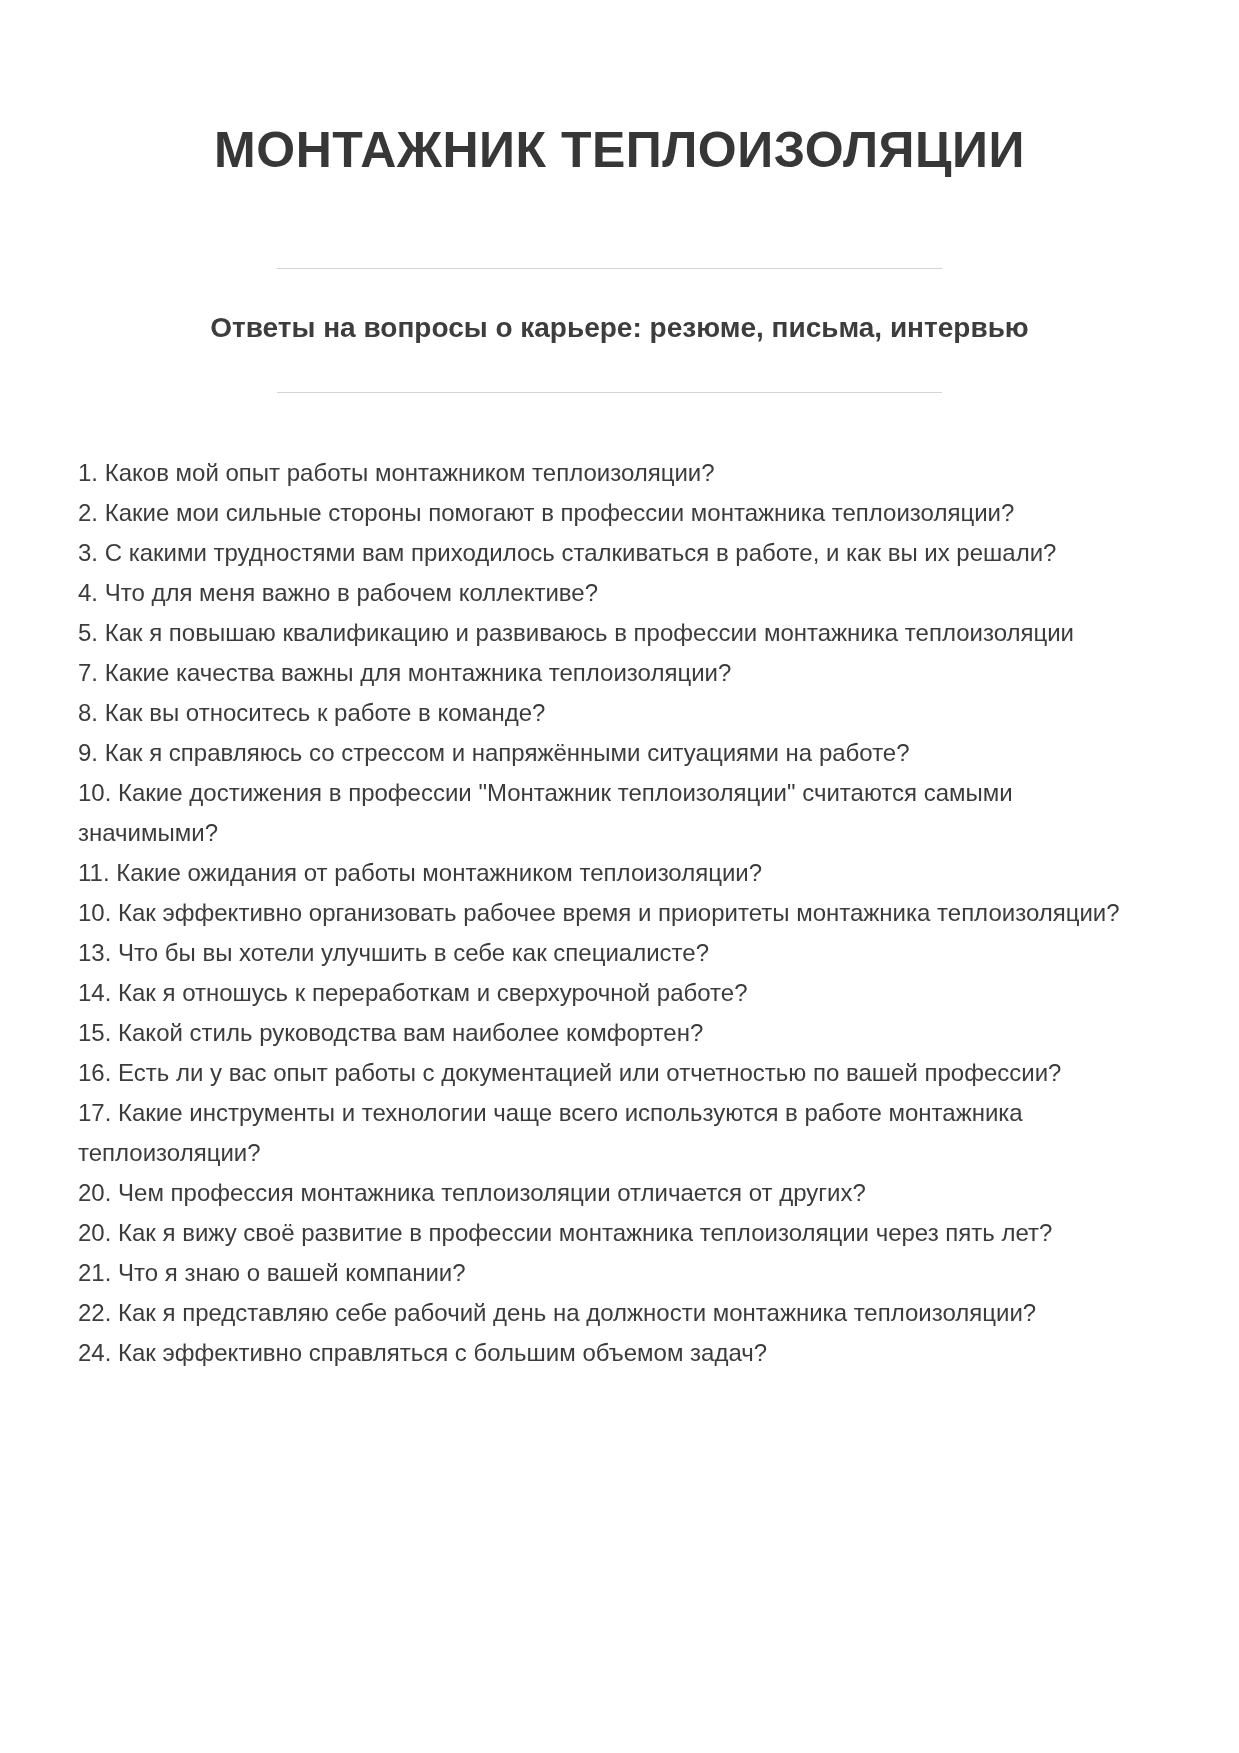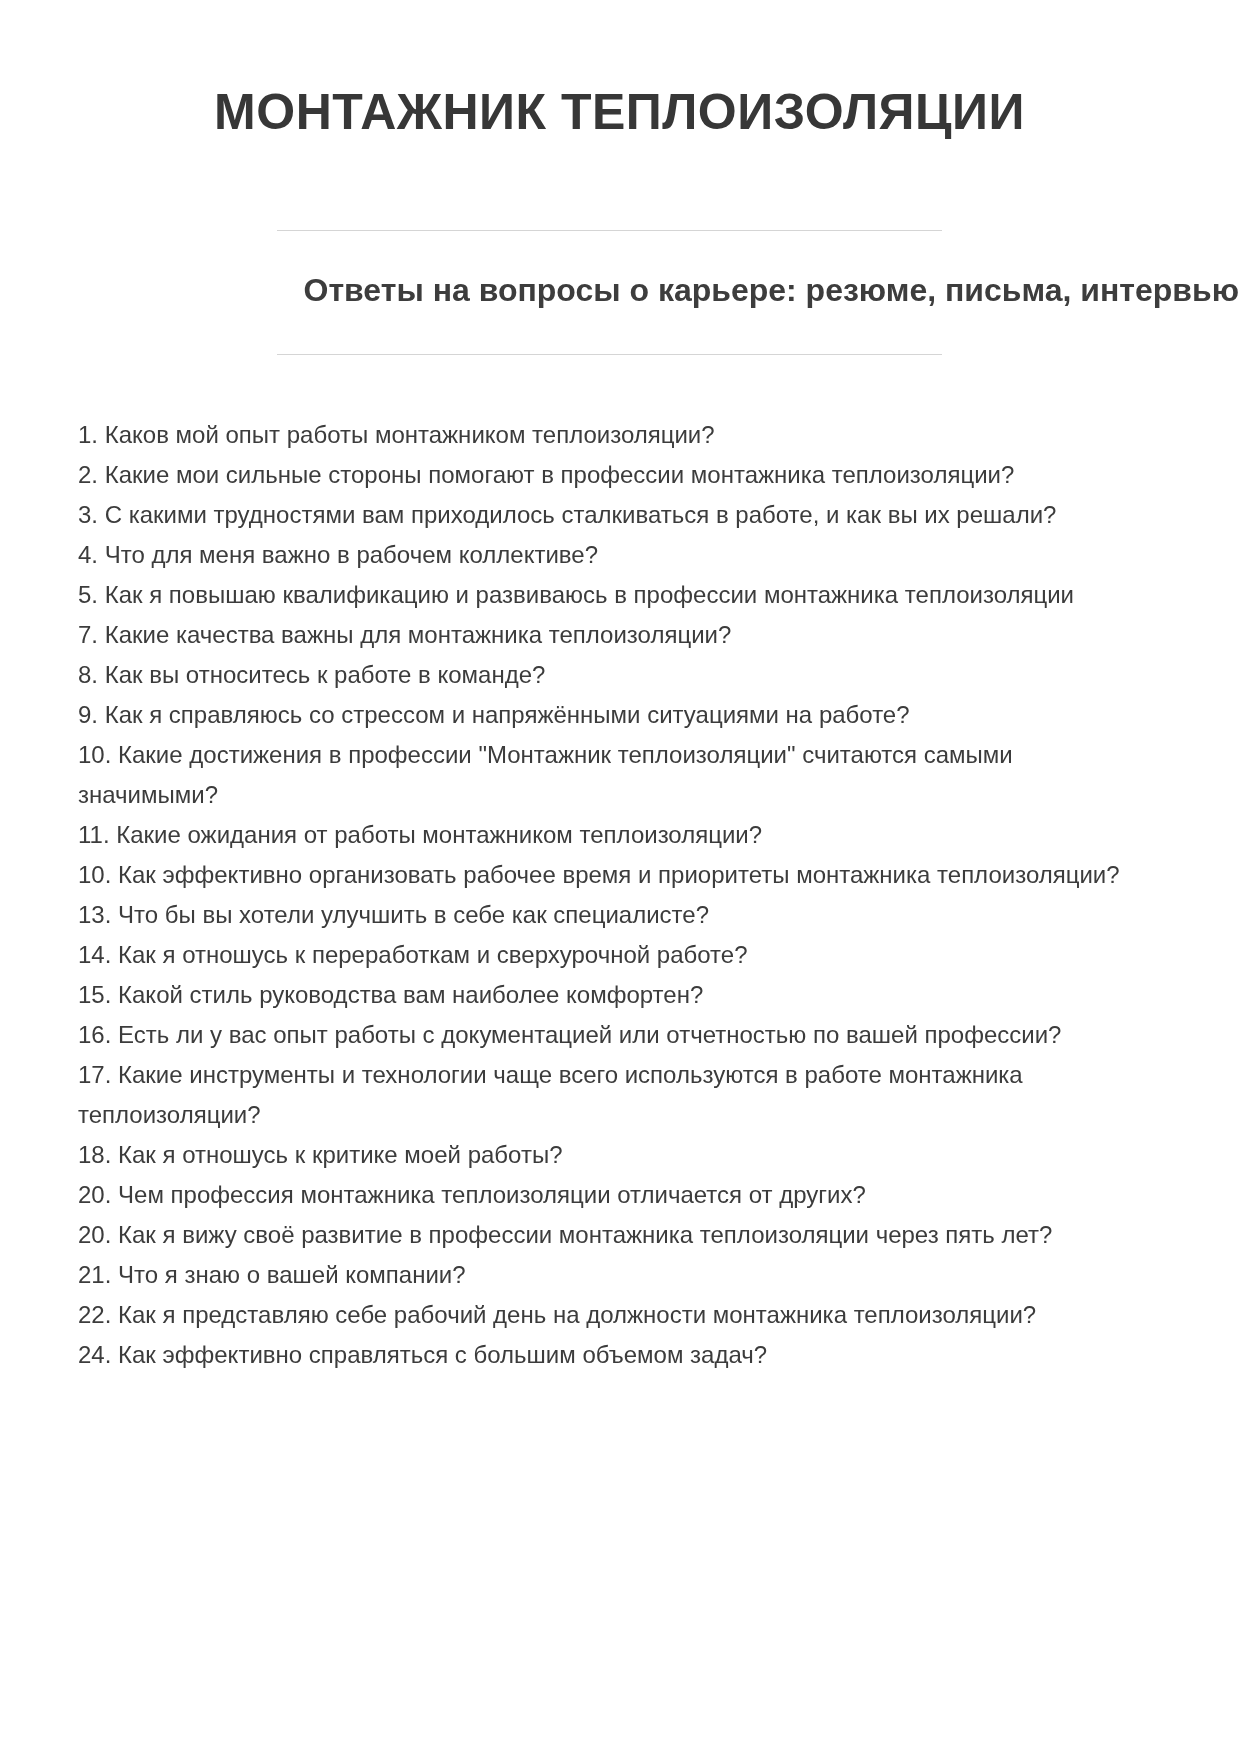--- a/index.html
+++ b/index.html
@@ -8,21 +8,21 @@
     background: #ffffff;
   }
   .page {
     position: relative;
     width: 1239px;
     height: 1753px;
     background: #ffffff;
     overflow: hidden;
     font-family: "Liberation Sans", sans-serif;
     box-sizing: border-box;
-    padding-top: 82px;
+    padding-top: 120px;
   }
   .doc-title {
     margin: 0;
     text-align: center;
     font-size: 50px;
     line-height: 60px;
     font-weight: bold;
     letter-spacing: 0.5px;
     color: #373737;
   }
@@ -34,22 +34,22 @@
     margin: 0 0 0 277px;
   }
   .divider-top {
     margin-top: 88px;
   }
   .divider-bottom {
     margin-top: 47px;
   }
   .doc-subtitle {
     margin: 42px 0 0 0;
-    text-align: right;
-    font-size: 32px;
+    text-align: center;
+    font-size: 28px;
     line-height: 34px;
     font-weight: 600;
     color: #3d3d3d;
   }
   .questions {
     margin-top: 60px;
     padding-left: 78px;
     width: 1045px;
     box-sizing: content-box;
   }
@@ -84,21 +84,20 @@
     <p class="question">8. Как вы относитесь к работе в команде?</p>
     <p class="question">9. Как я справляюсь со стрессом и напряжёнными ситуациями на работе?</p>
     <p class="question">10. Какие достижения в профессии "Монтажник теплоизоляции" считаются самыми значимыми?</p>
     <p class="question">11. Какие ожидания от работы монтажником теплоизоляции?</p>
     <p class="question">10. Как эффективно организовать рабочее время и приоритеты монтажника теплоизоляции?</p>
     <p class="question">13. Что бы вы хотели улучшить в себе как специалисте?</p>
     <p class="question">14. Как я отношусь к переработкам и сверхурочной работе?</p>
     <p class="question">15. Какой стиль руководства вам наиболее комфортен?</p>
     <p class="question">16. Есть ли у вас опыт работы с документацией или отчетностью по вашей профессии?</p>
     <p class="question">17. Какие инструменты и технологии чаще всего используются в работе монтажника теплоизоляции?</p>
-    <p class="question">18. Как я отношусь к критике моей работы?</p>
     <p class="question">20. Чем профессия монтажника теплоизоляции отличается от других?</p>
     <p class="question">20. Как я вижу своё развитие в профессии монтажника теплоизоляции через пять лет?</p>
     <p class="question">21. Что я знаю о вашей компании?</p>
     <p class="question">22. Как я представляю себе рабочий день на должности монтажника теплоизоляции?</p>
     <p class="question">24. Как эффективно справляться с большим объемом задач?</p>
   </div>
 
 </div>
 
 </body></html>

